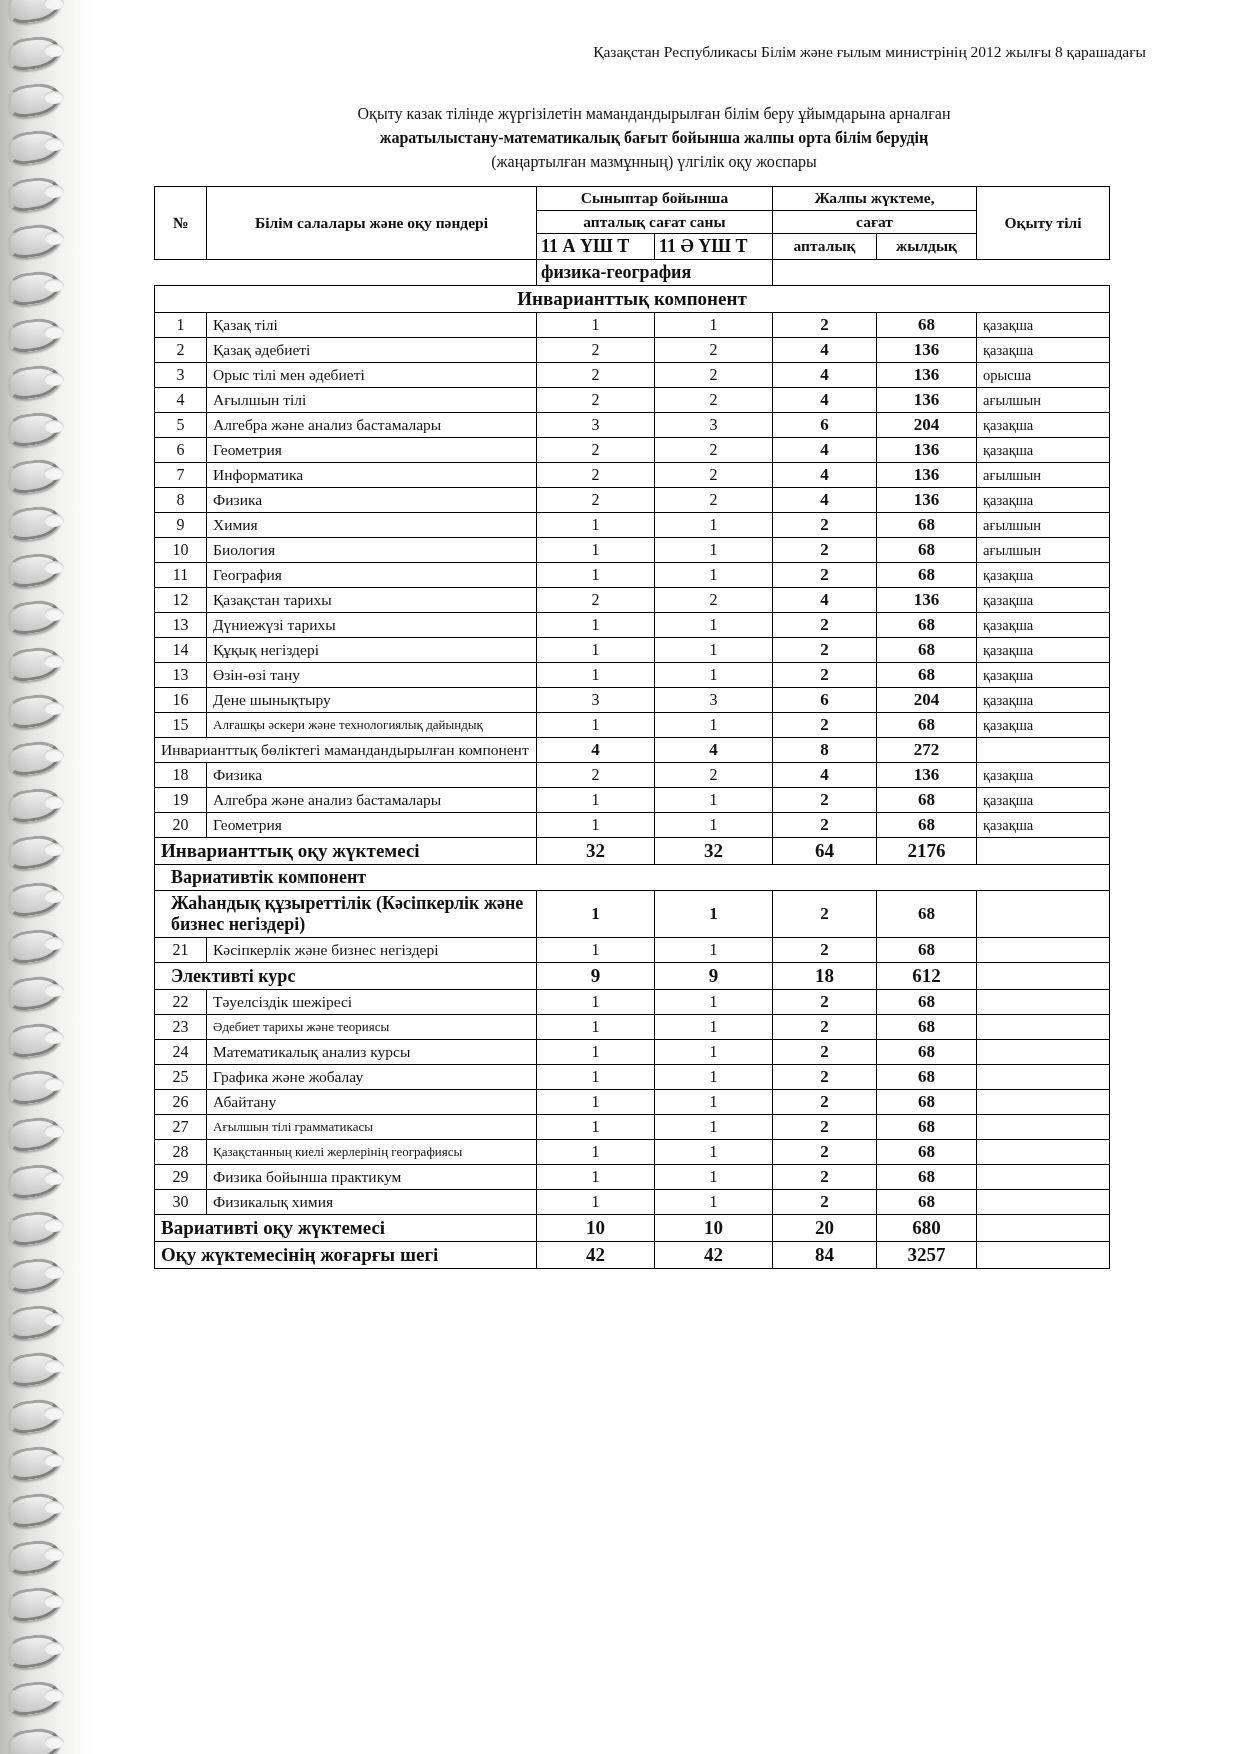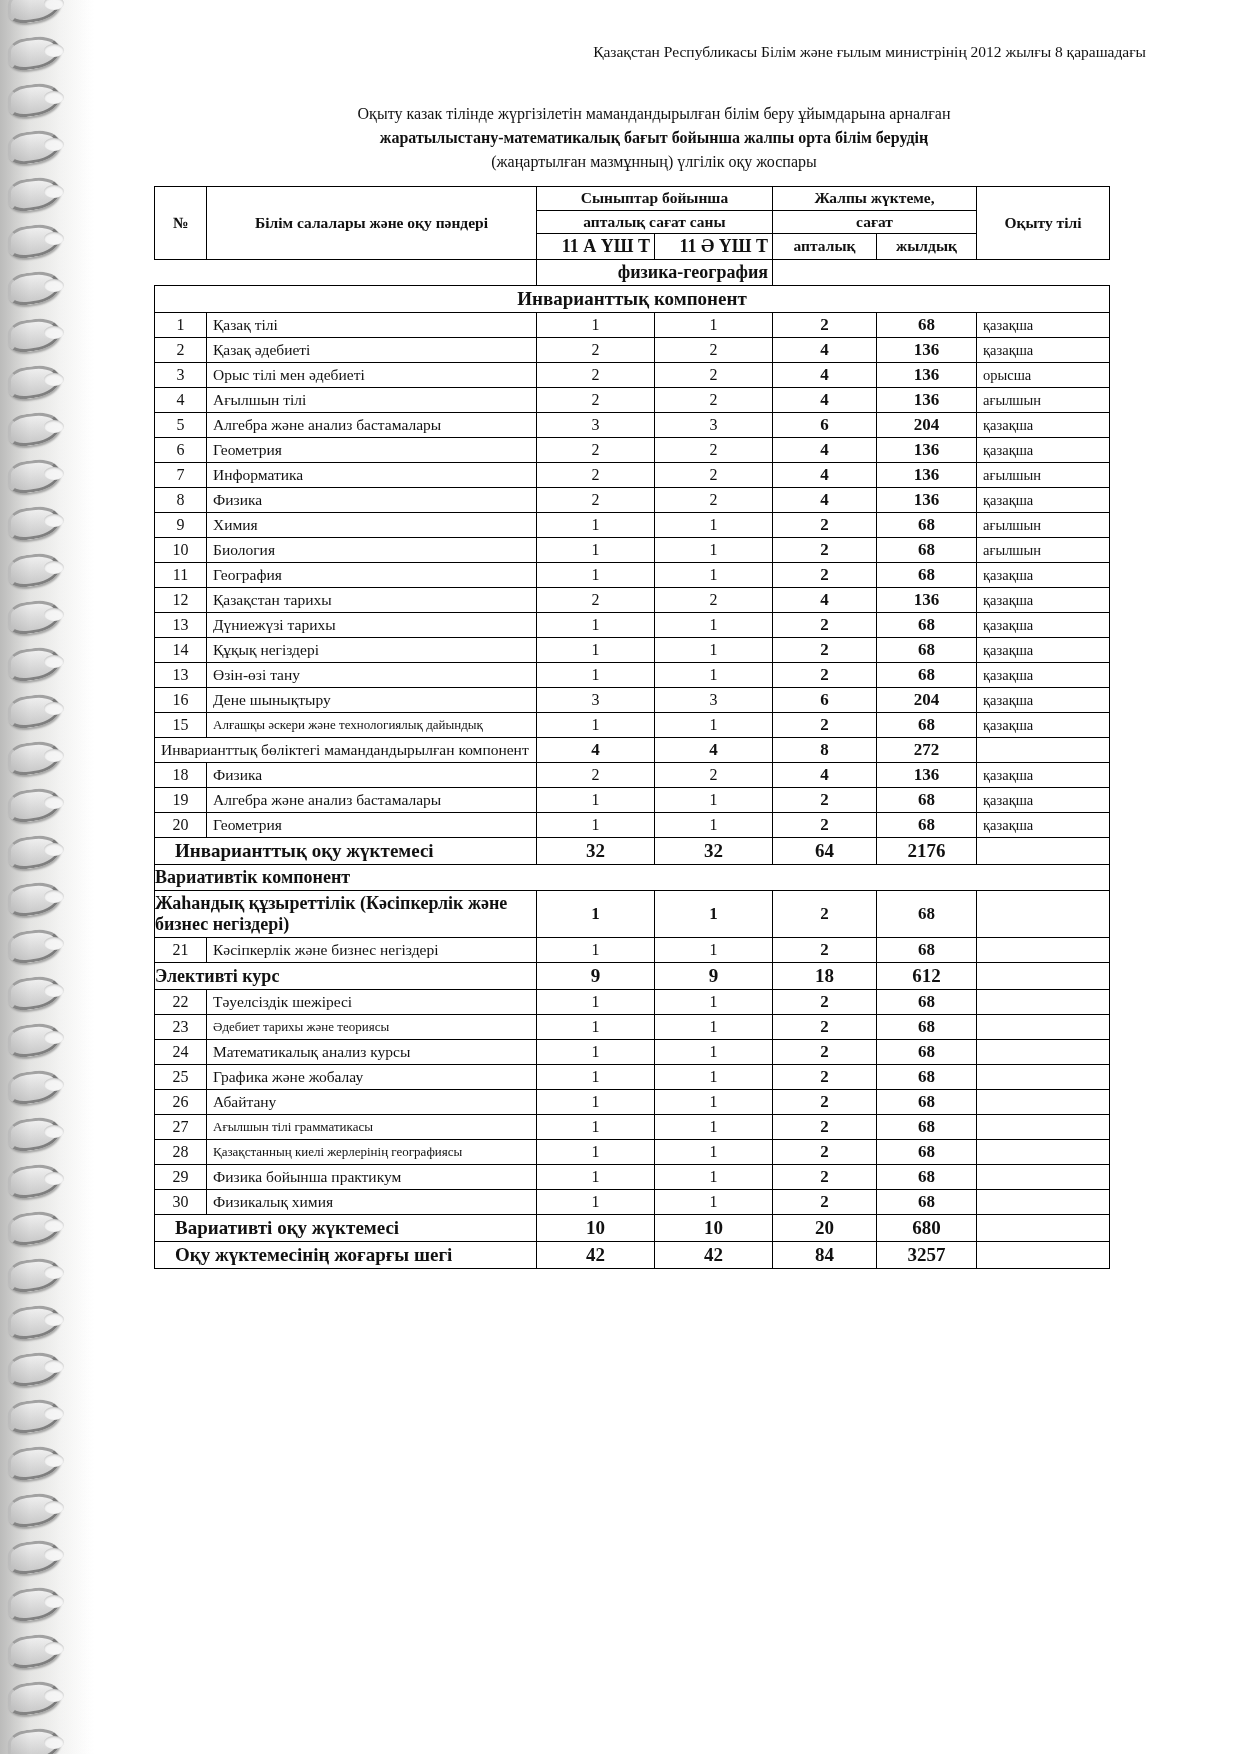--- a/index.html
+++ b/index.html
@@ -65,29 +65,29 @@
     table-layout:fixed;
   }
   td,th{
     border:1.6px solid #000;
     padding:2px 4px;
     font-size:15px;
     vertical-align:middle;
   }
   .b{font-weight:bold;font-family:Liberation Serif, serif;}
   .hcell{font-weight:bold;text-align:center;font-size:15.5px;line-height:1.2;}
-  .hbig{font-weight:bold;text-align:right;font-size:18px;}
+  .hbig{font-weight:bold;text-align:left;font-size:18px;}
   .num{text-align:center;font-size:16px;}
   .numb{text-align:center;font-size:17px;font-weight:bold;}
   .subj{font-size:15.5px;padding-left:6px;}
   .subj.small{font-size:13px;}
   .lang{text-align:left;font-size:14.5px;padding-left:6px;}
   .section{font-weight:bold;font-size:19px;text-align:center;}
-  .sectionl{font-weight:bold;font-size:18px;text-align:left;padding-left:0;}
-  .total{font-weight:bold;font-size:19px;text-align:left;padding-left:20px;}
+  .sectionl{font-weight:bold;font-size:18px;text-align:left;padding-left:16px;}
+  .total{font-weight:bold;font-size:19px;text-align:left;padding-left:6px;}
   .totaln{font-weight:bold;font-size:19px;text-align:center;}
   col.c0{width:52px;}
   col.c1{width:330px;}
   col.c2{width:118px;}
   col.c3{width:118px;}
   col.c4{width:104px;}
   col.c5{width:100px;}
   col.c6{width:133px;}
 </style>
 </head>

